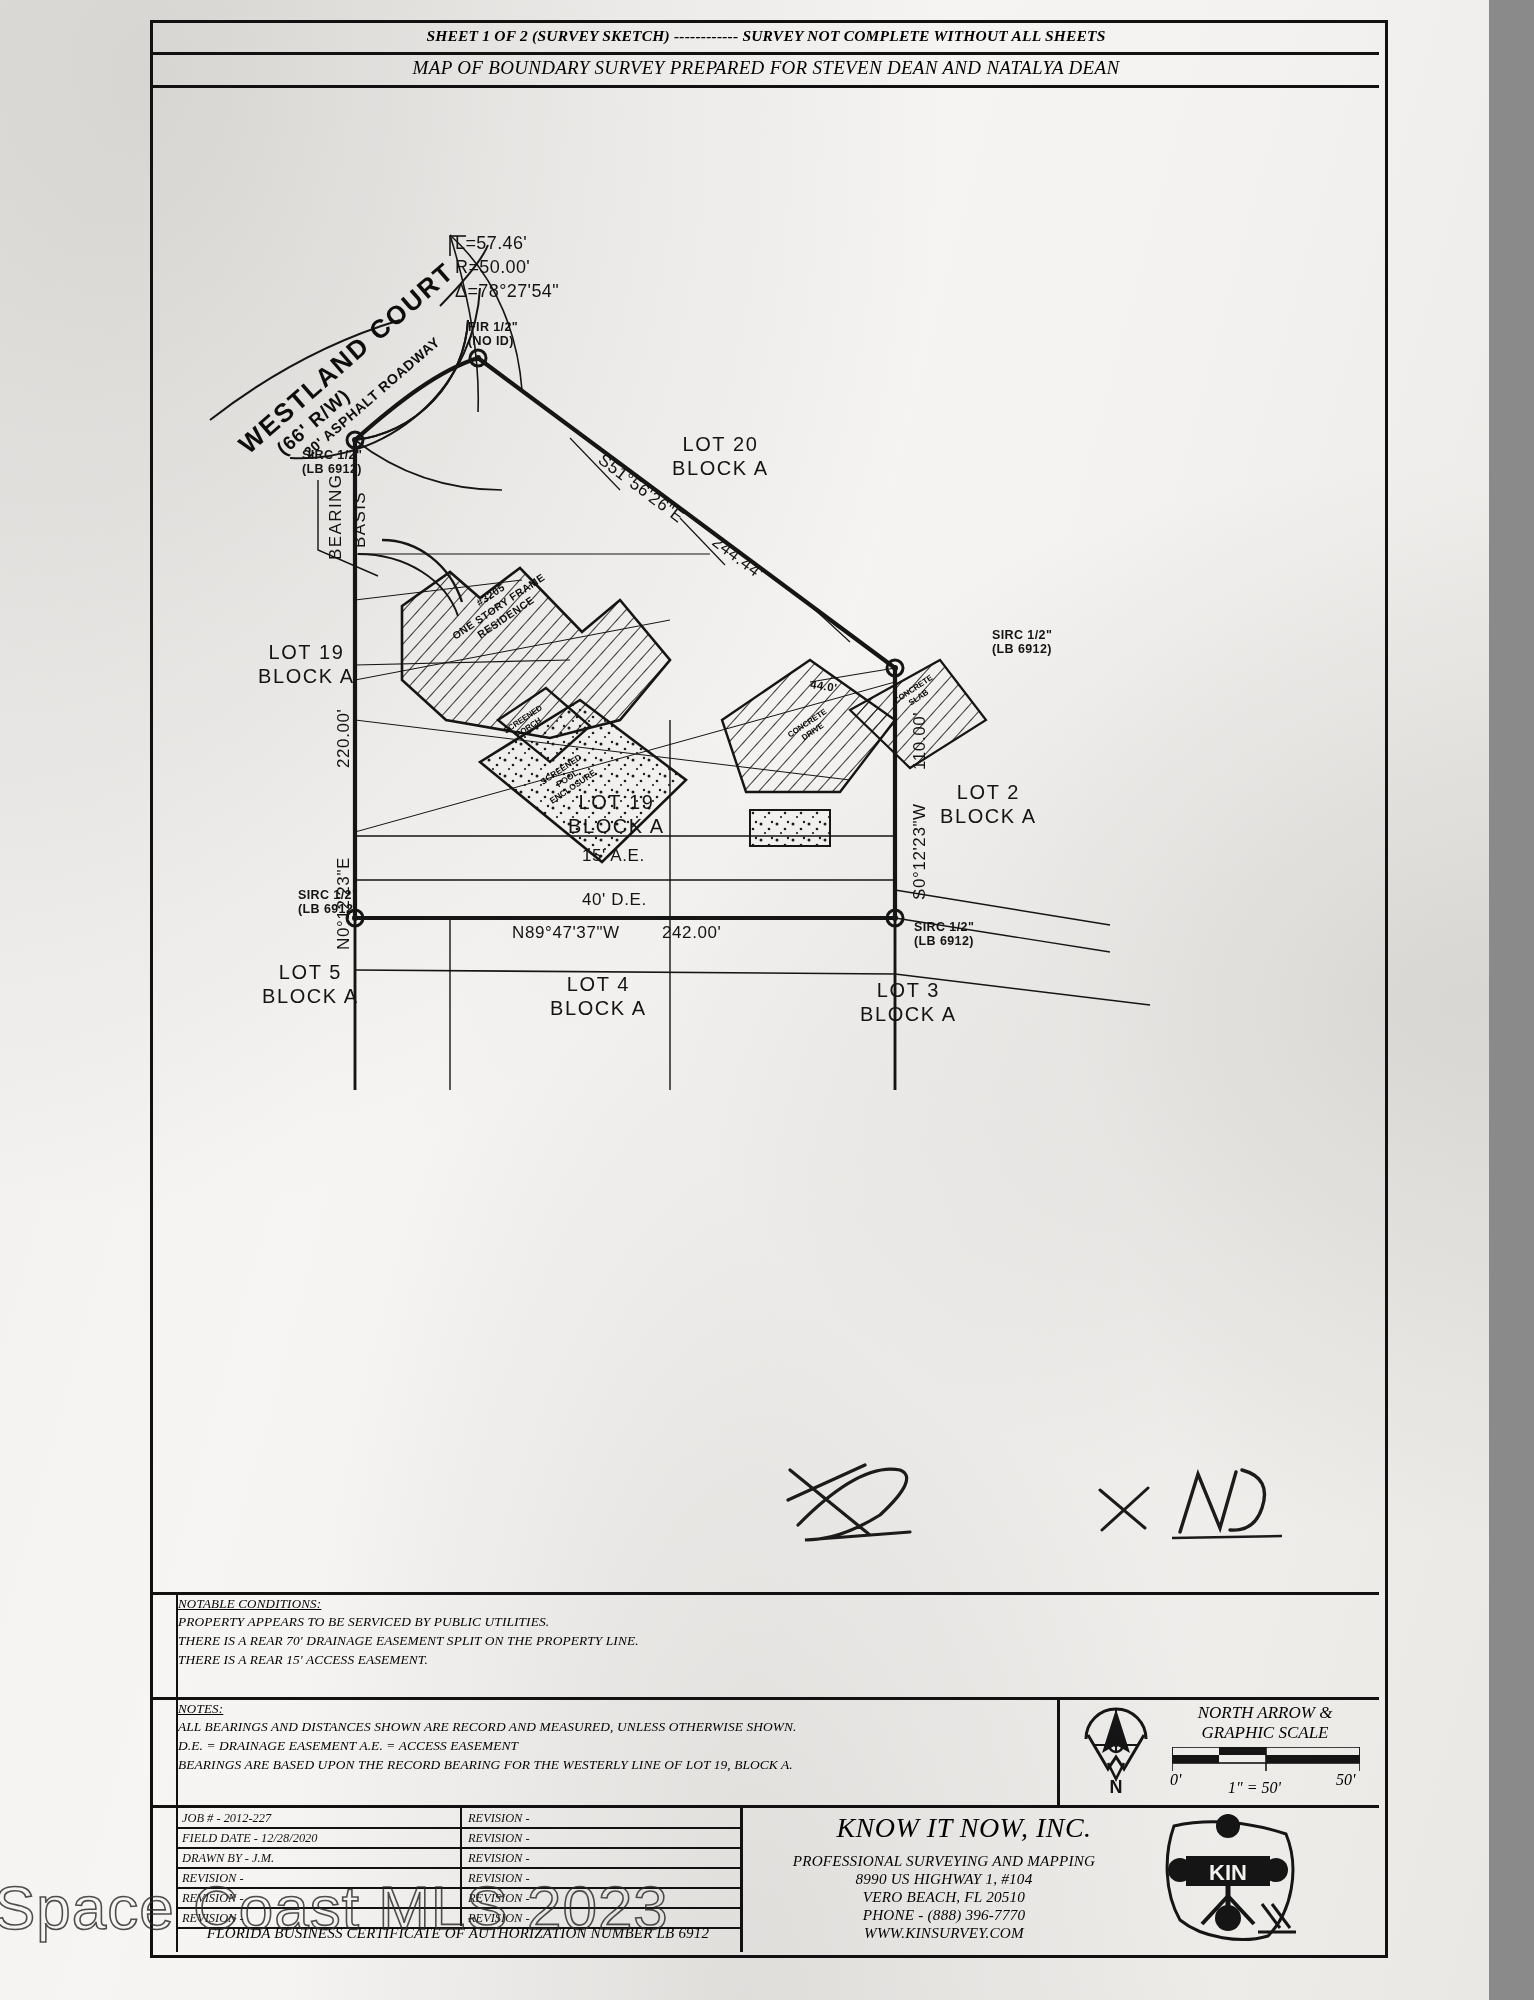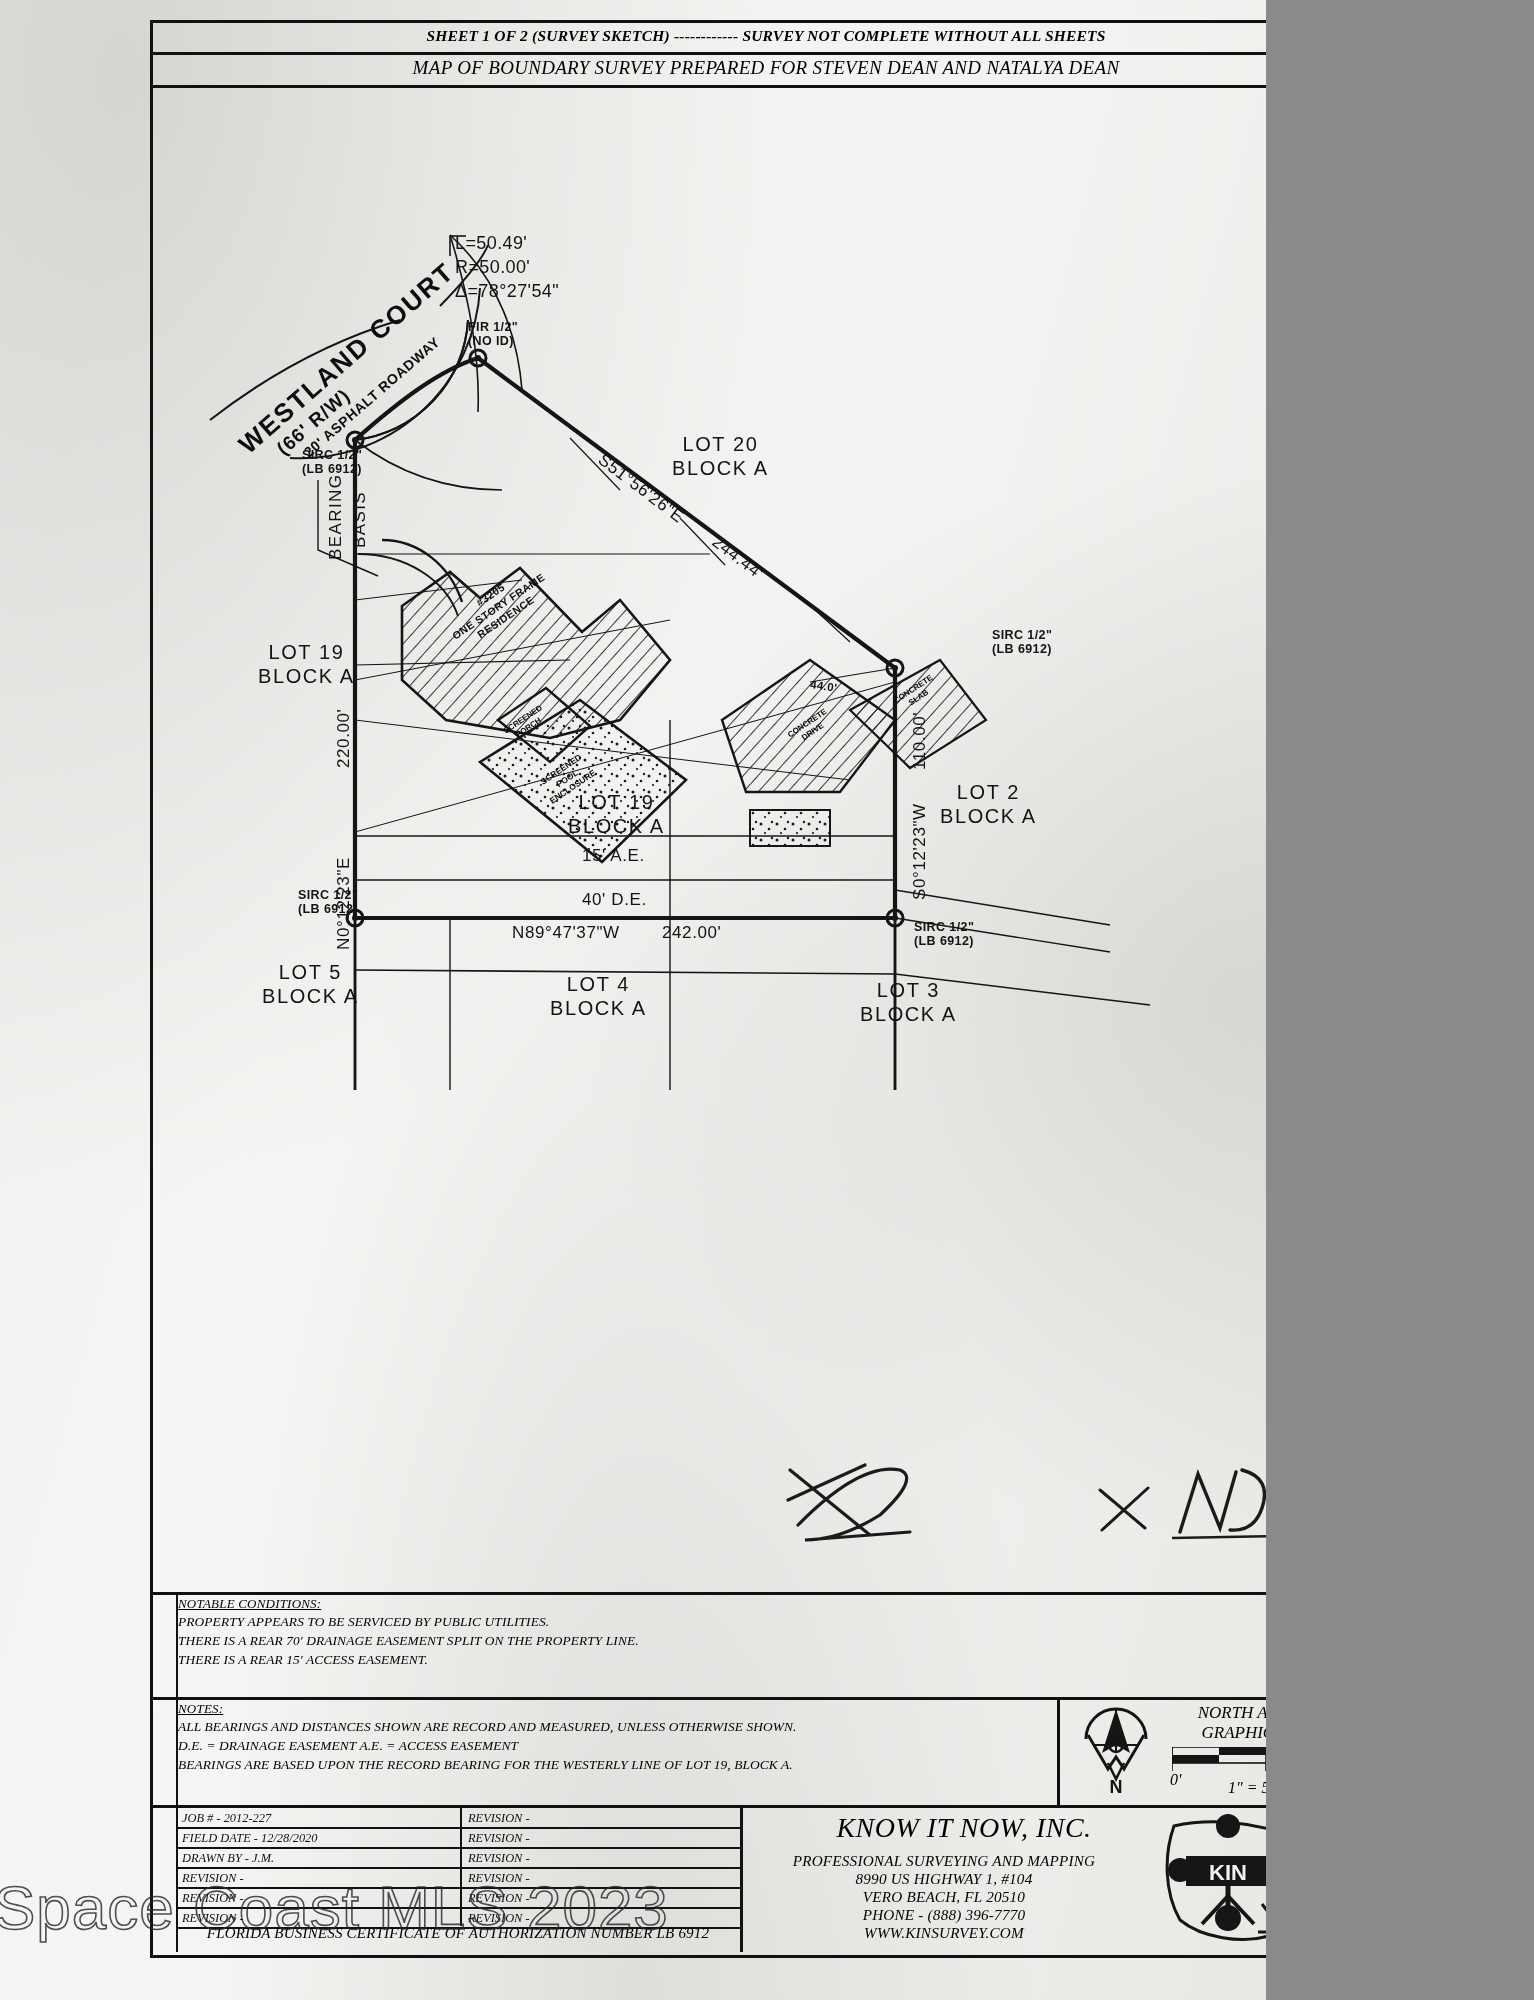--- a/index.html
+++ b/index.html
@@ -1,18 +1,18 @@
 <!DOCTYPE html>
 <html><head>
 <meta charset="utf-8">
 <style>
   html,body{margin:0;padding:0;background:#8a8a8a;}
   body{font-family:"Liberation Serif", serif;}
   #page{
-    position:relative;width:1266px;height:2000px;
+    position:relative;width:1489px;height:2000px;
     background:#0f766e;
     overflow:hidden;
   }
   
   #scan-tint{
     position:absolute;inset:0;
     background:
       radial-gradient(ellipse at 10% 4%, rgba(120,118,112,.22), rgba(255,255,255,0) 42%),
       radial-gradient(ellipse at 98% 50%, rgba(130,128,122,.20), rgba(255,255,255,0) 38%),
       radial-gradient(ellipse at 50% 100%, rgba(120,118,112,.16), rgba(255,255,255,0) 45%),
@@ -180,21 +180,21 @@
       <path d="M 300 216 L 300 236" stroke="#151515" stroke-width="1.6" fill="none"></path>
     </svg>
 
     <div class="txt" style="left:128px;top:400px;transform:rotate(-41deg);transform-origin:left bottom;">
       <div style="font-family:'Liberation Sans',sans-serif;font-size:26px;font-weight:bold;letter-spacing:2px;">WESTLAND COURT</div>
       <div style="font-family:'Liberation Sans',sans-serif;font-size:19px;font-weight:bold;letter-spacing:1px;margin-left:26px;">(66' R/W)</div>
       <div style="font-family:'Liberation Sans',sans-serif;font-size:14px;font-weight:bold;letter-spacing:.6px;margin-left:44px;">20' ASPHALT ROADWAY</div>
     </div>
 
     <div class="txt curvetxt" style="left:305px;top:212px;">
-      <div>L=50.49'</div>
+      <div>L=57.46'</div>
       <div>R=50.00'</div>
       <div>Δ=78°27'54"</div>
     </div>
 
     <div class="txt tiny2" style="left:318px;top:300px;font-weight:bold;">
       <div>FIR 1/2"</div>
       <div>(NO ID)</div>
     </div>
     <div class="txt tiny2" style="left:152px;top:428px;font-weight:bold;">
       <div>SIRC 1/2"</div>

